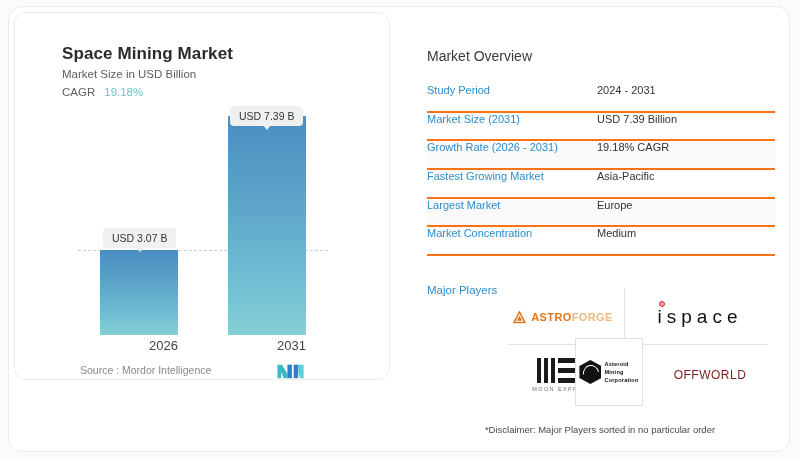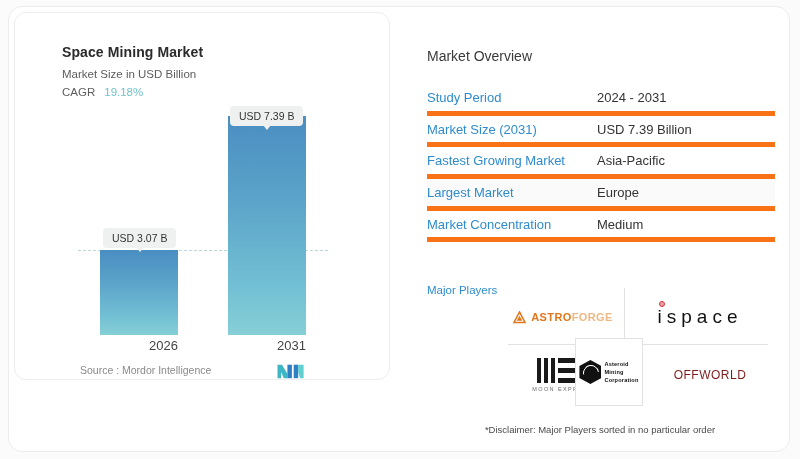--- a/index.html
+++ b/index.html
@@ -20,21 +20,21 @@
 
   
   .chart-panel{
     position:absolute;left:14px;top:12px;width:376px;height:368px;
     background:#ffffff;border:1px solid #eeeeee;border-radius:12px;
     box-sizing:border-box;
   }
 
   .chart-title{
     position:absolute;left:62px;top:44px;
-    font-size:14px;font-weight:bold;color:#2b2b2b;letter-spacing:.1px;
+    font-size:17px;font-weight:bold;color:#2b2b2b;letter-spacing:.1px;
   }
   .chart-sub{
     position:absolute;left:62px;top:68px;
     font-size:11.5px;color:#5d5d5d;
   }
   .cagr-line{
     position:absolute;left:62px;top:86px;
     font-size:11.5px;color:#5d5d5d;
   }
   .cagr-val{color:#6fc3c9;font-weight:normal;margin-left:9px;}
@@ -82,23 +82,23 @@
 
   
   .overview-title{
     position:absolute;left:427px;top:48px;
     font-size:14px;color:#3a3a3a;
   }
   .table{
     position:absolute;left:427px;top:84px;width:348px;
   }
   .row{
-    display:flex;align-items:center;height:26.7px;
-    border-bottom:5px solid #f97316;
-    font-size:13px;
+    display:flex;height:26.7px;
+    border-bottom:2px solid #f97316;
+    font-size:11px;
   }
   .row.alt{background:#fafafa;}
   .row .k{width:170px;color:#2e8ccc;}
   .row .v{color:#333;}
 
   .players-title{
     position:absolute;left:427px;top:284px;
     font-size:11.5px;color:#2e8ccc;
   }
 
@@ -198,20 +198,24 @@
   <div class="overview-title">Market Overview</div>
 
   <div class="table">
     <div class="row">
       <div class="k">Study Period</div>
       <div class="v">2024 - 2031</div>
     </div>
     <div class="row">
       <div class="k">Market Size (2031)</div>
       <div class="v">USD 7.39 Billion</div>
+    </div>
+    <div class="row alt">
+      <div class="k">Growth Rate (2026 - 2031)</div>
+      <div class="v">19.18% CAGR</div>
     </div>
     <div class="row">
       <div class="k">Fastest Growing Market</div>
       <div class="v">Asia-Pacific</div>
     </div>
     <div class="row alt">
       <div class="k">Largest Market</div>
       <div class="v">Europe</div>
     </div>
     <div class="row">

